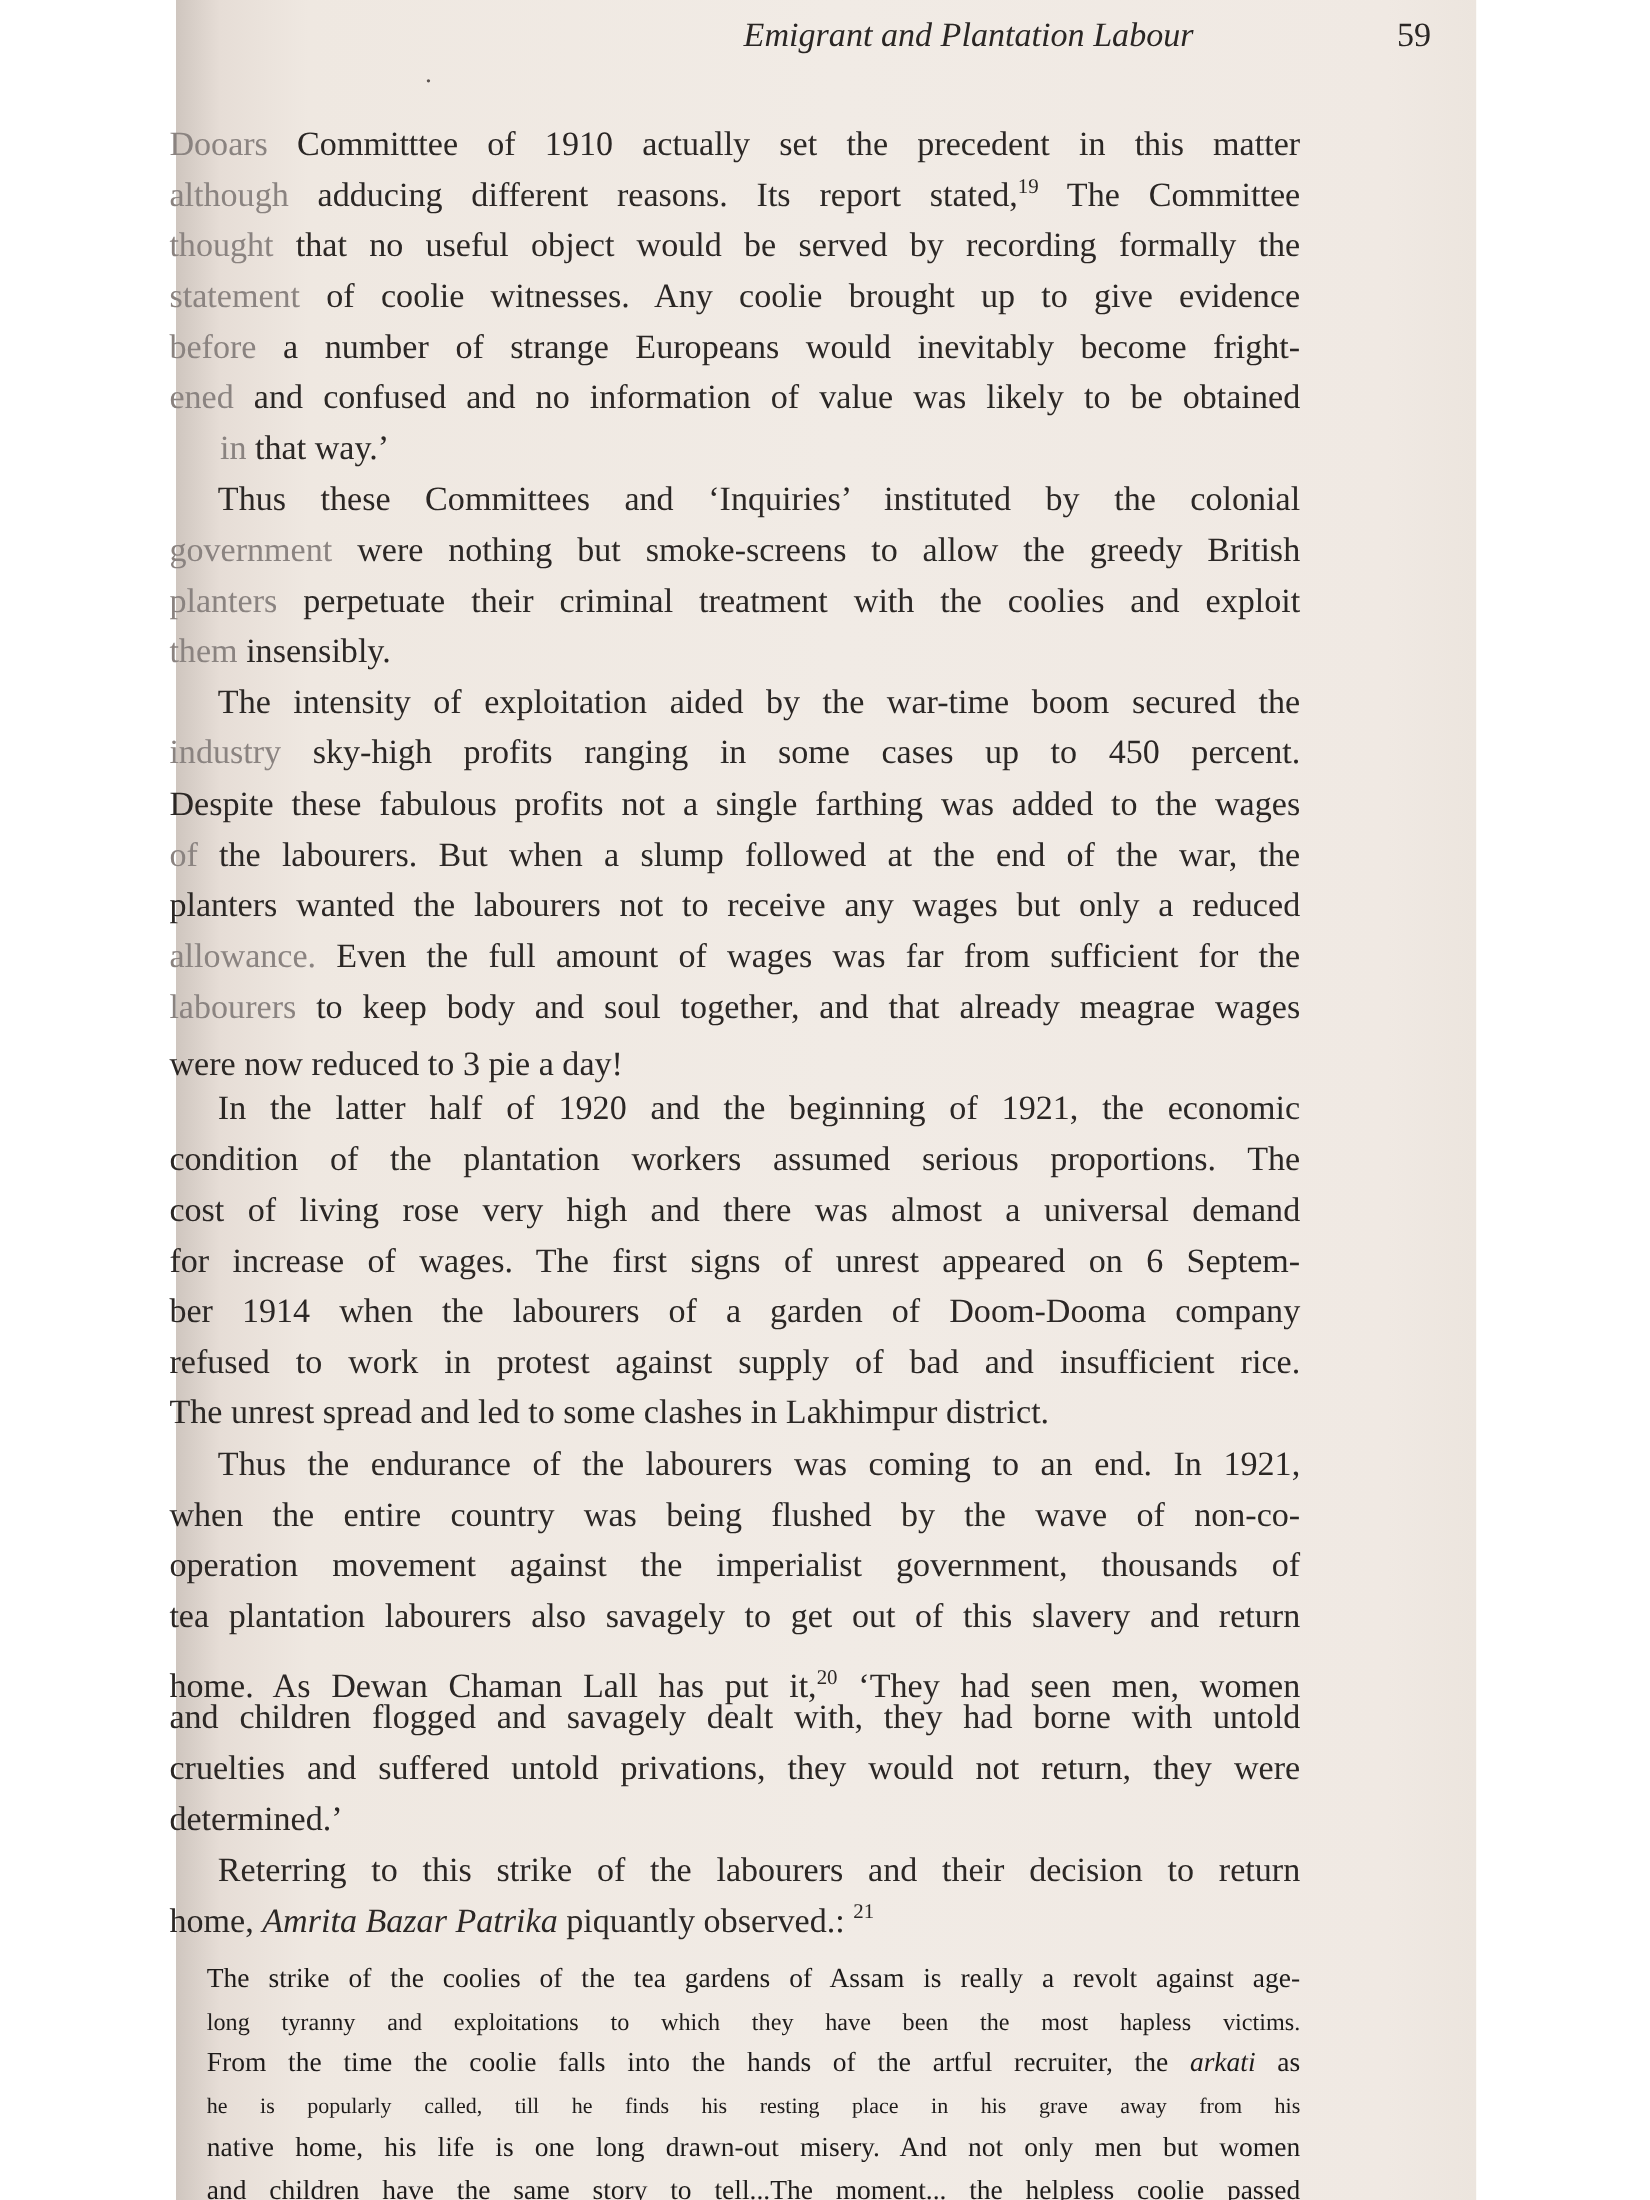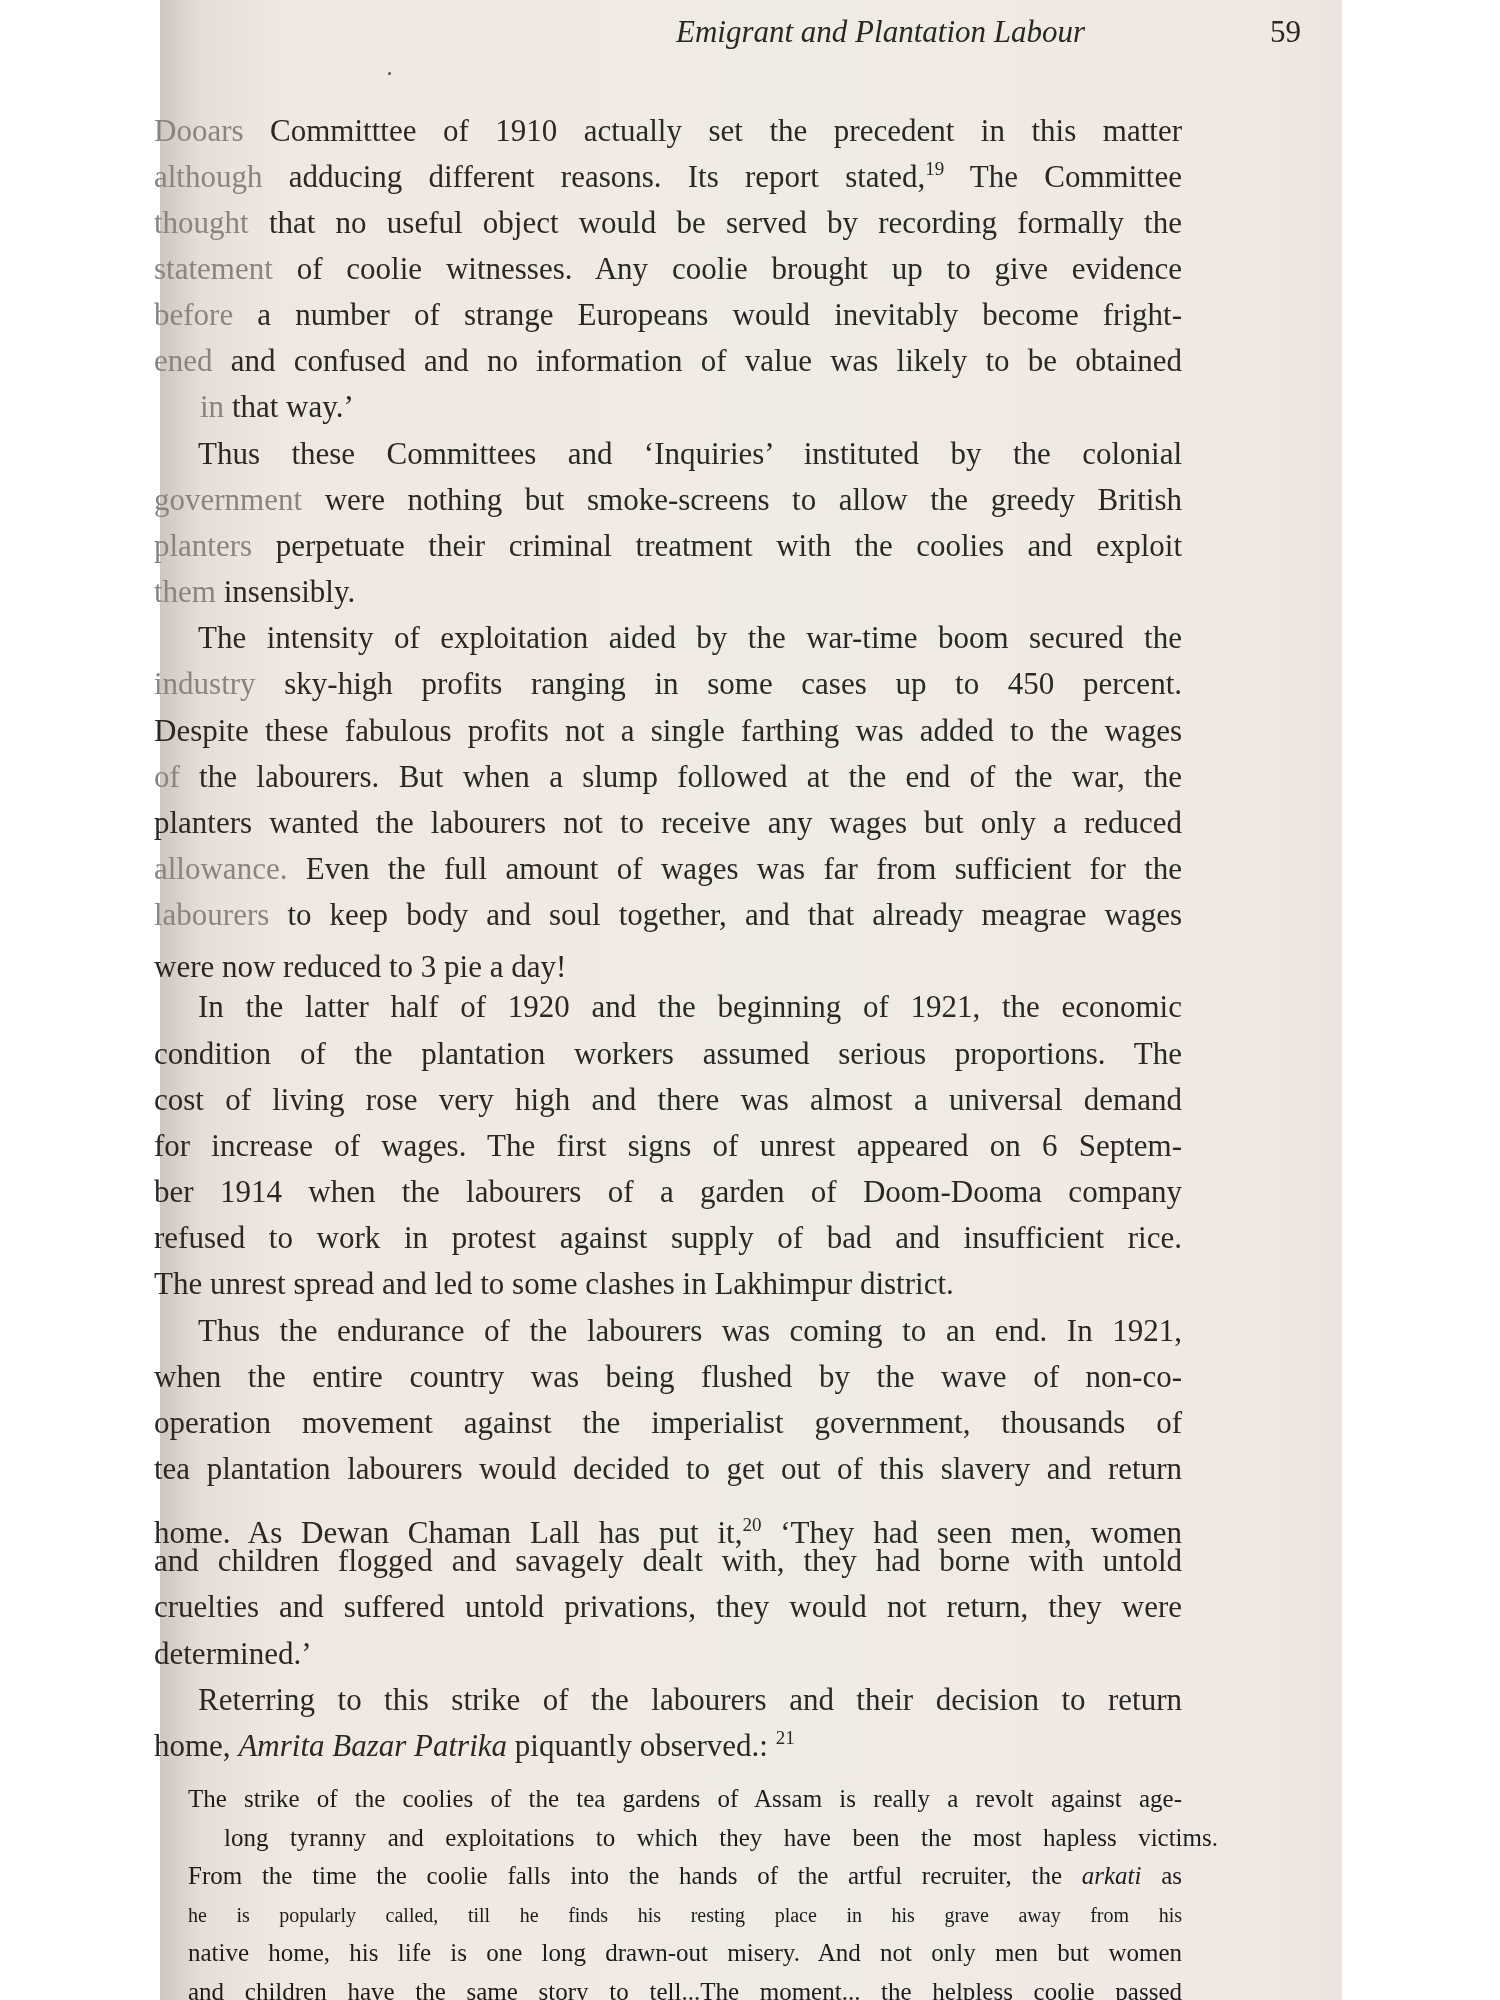--- a/index.html
+++ b/index.html
@@ -78,34 +78,34 @@
     <div class="line" style="left: -6px; top: 1127.95px; width: 1028px; font-size: 31px;"><span>for increase of wages. The first signs of unrest appeared on 6 Septem-</span></div>
     <div class="line" style="left: -6px; top: 1174.1px; width: 1028px; font-size: 31px;"><span>ber 1914 when the labourers of a garden of Doom-Dooma company</span></div>
     <div class="line" style="left: -6px; top: 1220.26px; width: 1028px; font-size: 31px;"><span>refused to work in protest against supply of bad and insufficient rice.</span></div>
     <div class="line last" style="left: -6px; top: 1266.41px; width: 1028px; font-size: 31px;"><span>The unrest spread and led to some clashes in Lakhimpur district.</span></div>
   </div>
 
   <div>
     <div class="line" style="left: 38px; top: 1312.56px; width: 984px; font-size: 31px;"><span>Thus the endurance of the labourers  was coming to an end. In 1921,</span></div>
     <div class="line" style="left: -6px; top: 1358.72px; width: 1028px; font-size: 31px;"><span>when the entire country was being flushed by the wave of non-co-</span></div>
     <div class="line" style="left: -6px; top: 1404.87px; width: 1028px; font-size: 31px;"><span>operation movement against the imperialist government, thousands of</span></div>
-    <div class="line" style="left: -6px; top: 1451.03px; width: 1028px; font-size: 31px;"><span>tea plantation labourers would decided to get out of this slavery and return</span></div>
+    <div class="line" style="left: -6px; top: 1451.03px; width: 1028px; font-size: 31px;"><span>tea plantation labourers also savagely to get out of this slavery and return</span></div>
     <div class="line" style="left: -6px; top: 1497.18px; width: 1028px; font-size: 31px; margin-top: 18px;"><span>home. As Dewan Chaman Lall has put it,</span><span class="sup">20</span><span> ‘They had seen men, women</span></div>
     <div class="line" style="left: -6px; top: 1543.33px; width: 1028px; font-size: 31px;"><span>and children flogged and savagely dealt with, they had borne with untold</span></div>
     <div class="line" style="left: -6px; top: 1589.49px; width: 1028px; font-size: 31px;"><span>cruelties and suffered untold privations, they would not return, they were</span></div>
     <div class="line last" style="left: -6px; top: 1635.64px; width: 1028px; font-size: 31px;"><span>determined.’</span></div>
   </div>
 
   <div>
     <div class="line" style="left: 38px; top: 1681.79px; width: 984px; font-size: 31px;"><span>Reterring to this strike of the labourers and their decision to return</span></div>
     <div class="line last" style="left: -6px; top: 1727.95px; width: 1028px; font-size: 31px;"><span>home, </span><span class="it">Amrita Bazar Patrika</span><span> piquantly observed.: </span><span class="sup">21</span></div>
   </div>
 
   <div>
     <div class="line quote" style="left: 28px; top: 1784.36px; width: 994px; font-size: 25px;"><span>The strike of the coolies of the tea gardens of Assam is really a revolt against age-</span></div>
-    <div class="line quote" style="left: 28px; top: 1822.82px; width: 994px; font-size: 25px; margin-left: 36px;"><span>long tyranny and exploitations to which they have been the most hapless victims.</span></div>
+    <div class="line quote" style="left: 28px; top: 1822.82px; width: 994px; font-size: 22px;"><span>long tyranny and exploitations to which they have been the most hapless victims.</span></div>
     <div class="line quote" style="left: 28px; top: 1861.28px; width: 994px; font-size: 25px;"><span>From the time the coolie falls into the hands of the artful recruiter, the </span><span class="it">arkati</span><span>  as</span></div>
     <div class="line quote" style="left: 28px; top: 1899.74px; width: 994px; font-size: 20px;"><span>he is popularly called, till he finds his resting place in his grave away from his</span></div>
     <div class="line quote" style="left: 28px; top: 1938.21px; width: 994px; font-size: 25px;"><span>native home, his life is one long drawn-out misery. And not only men but women</span></div>
     <div class="line quote" style="left: 28px; top: 1976.67px; width: 994px; font-size: 25px;"><span>and children have the same story to tell...The moment... the helpless coolie passed</span></div>
   </div>
 
 </div>
 
 </body></html>

